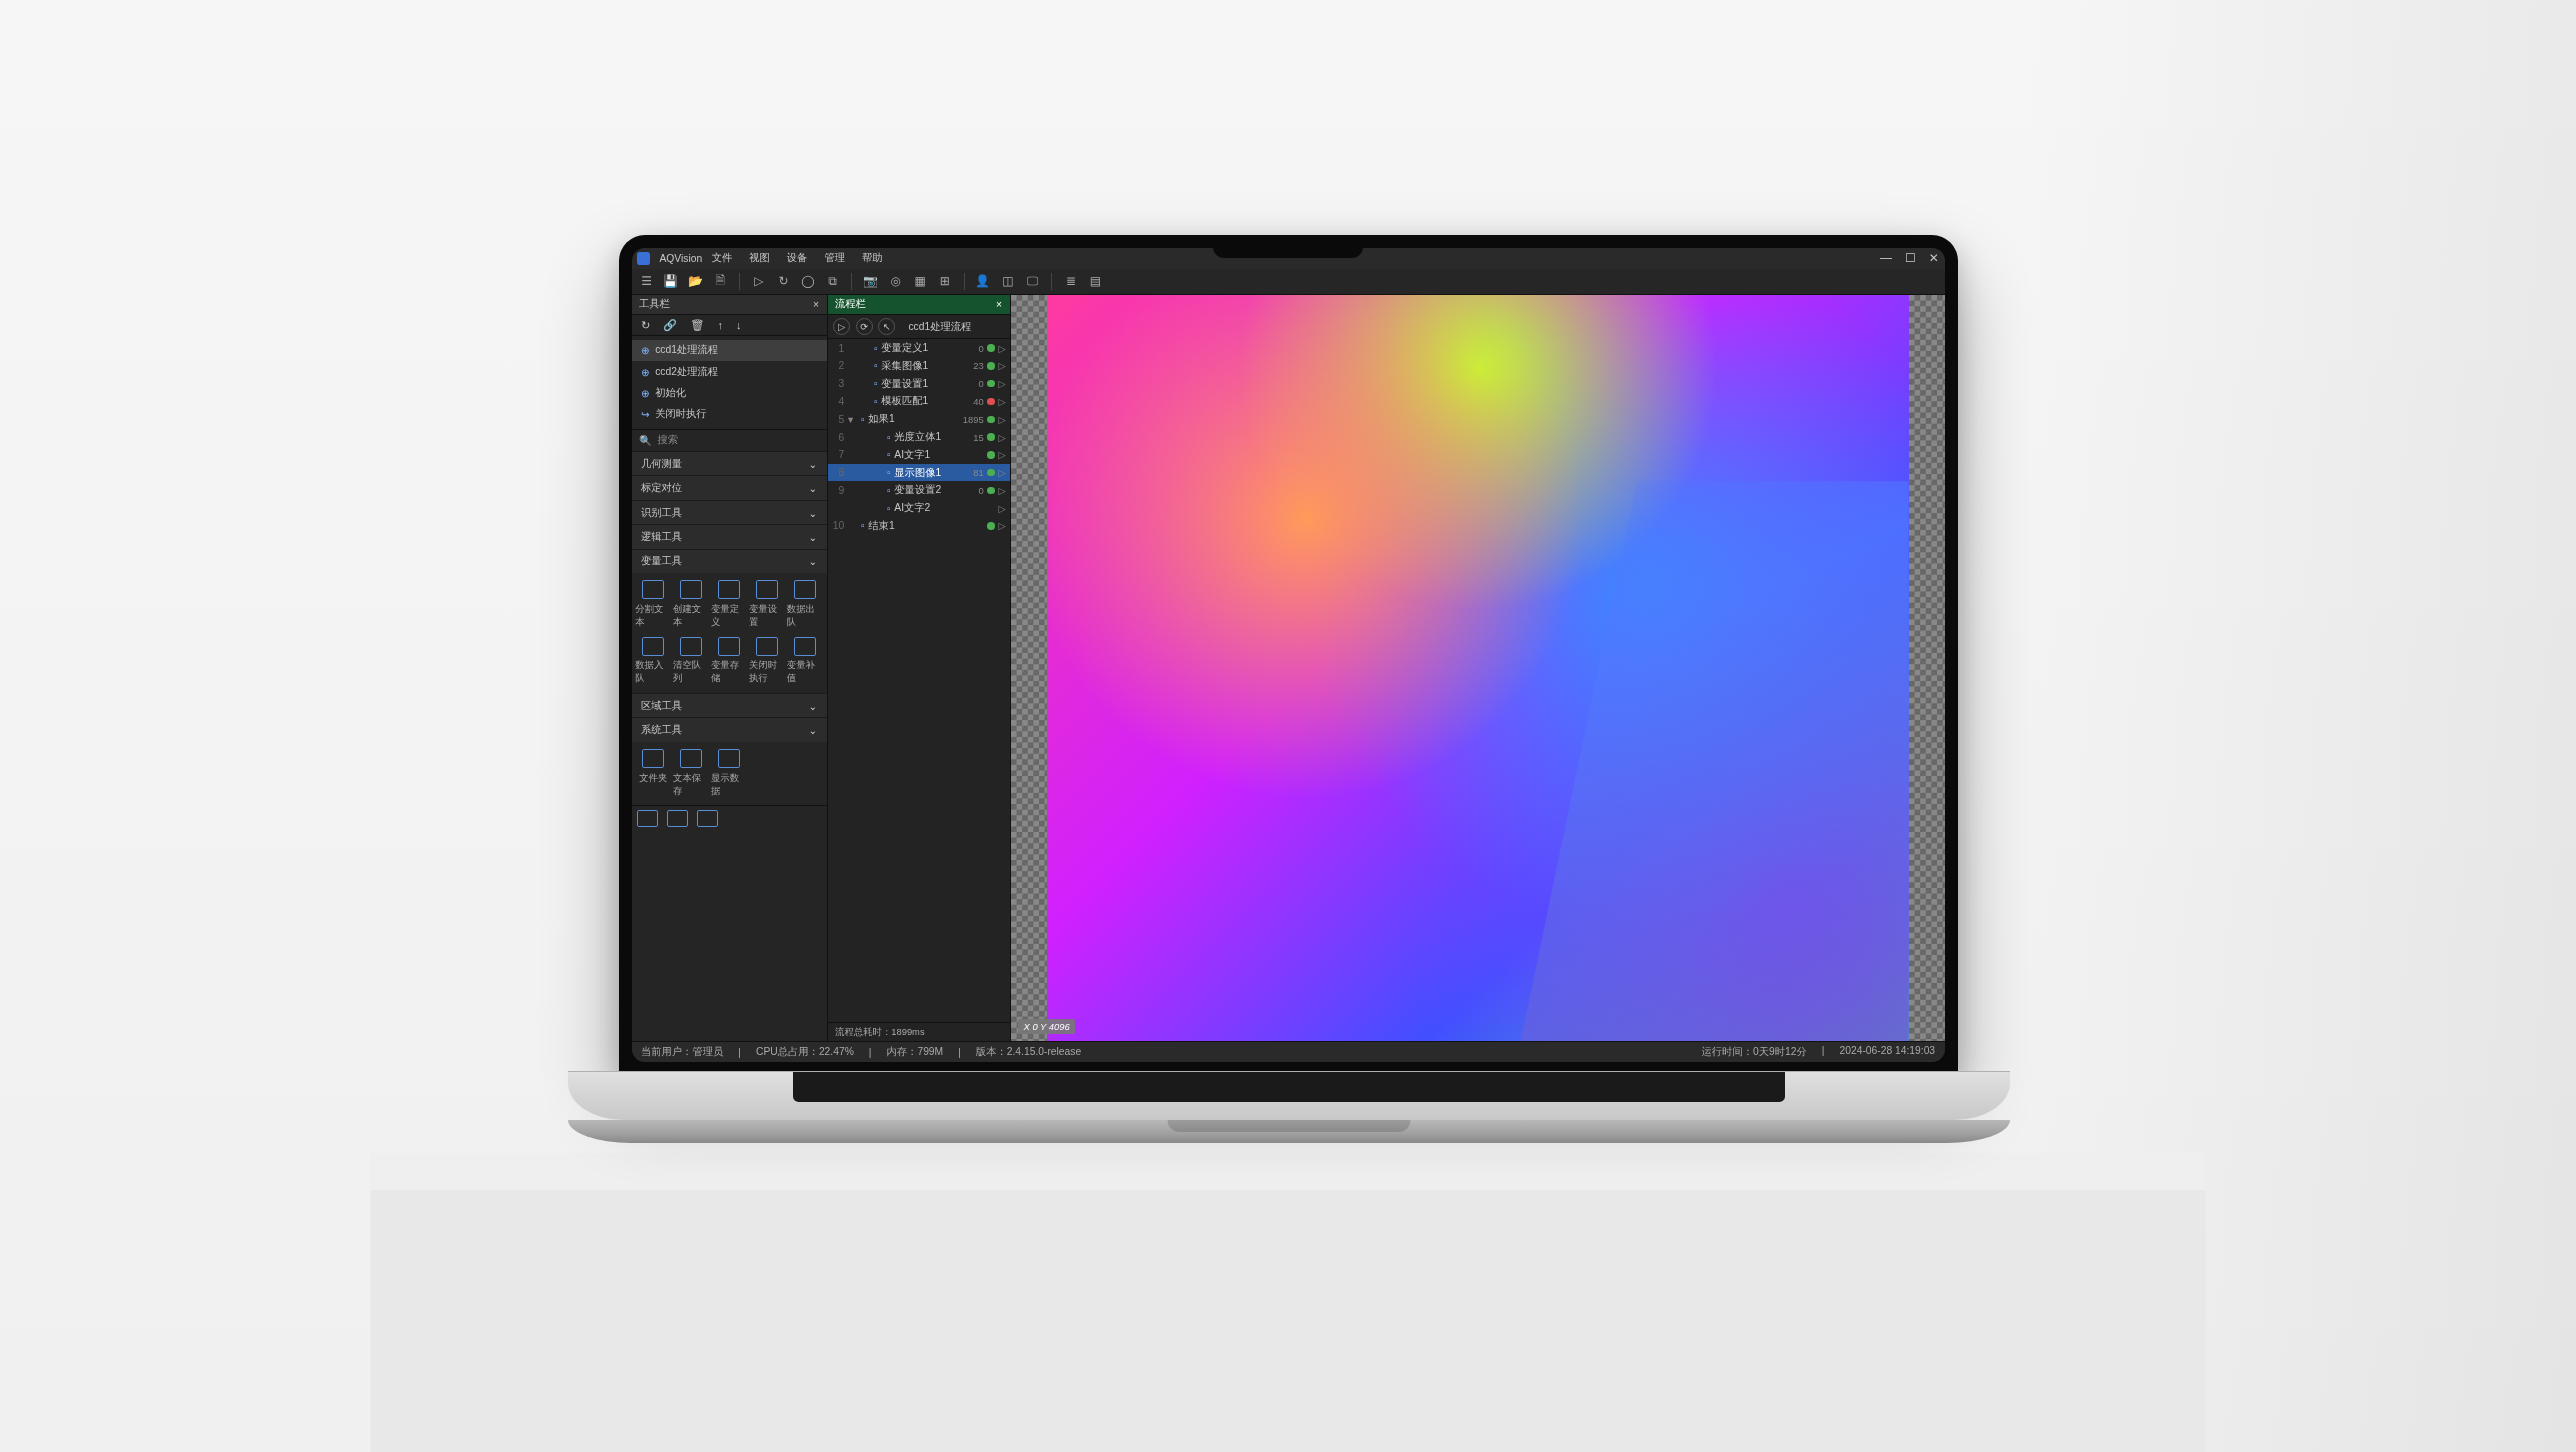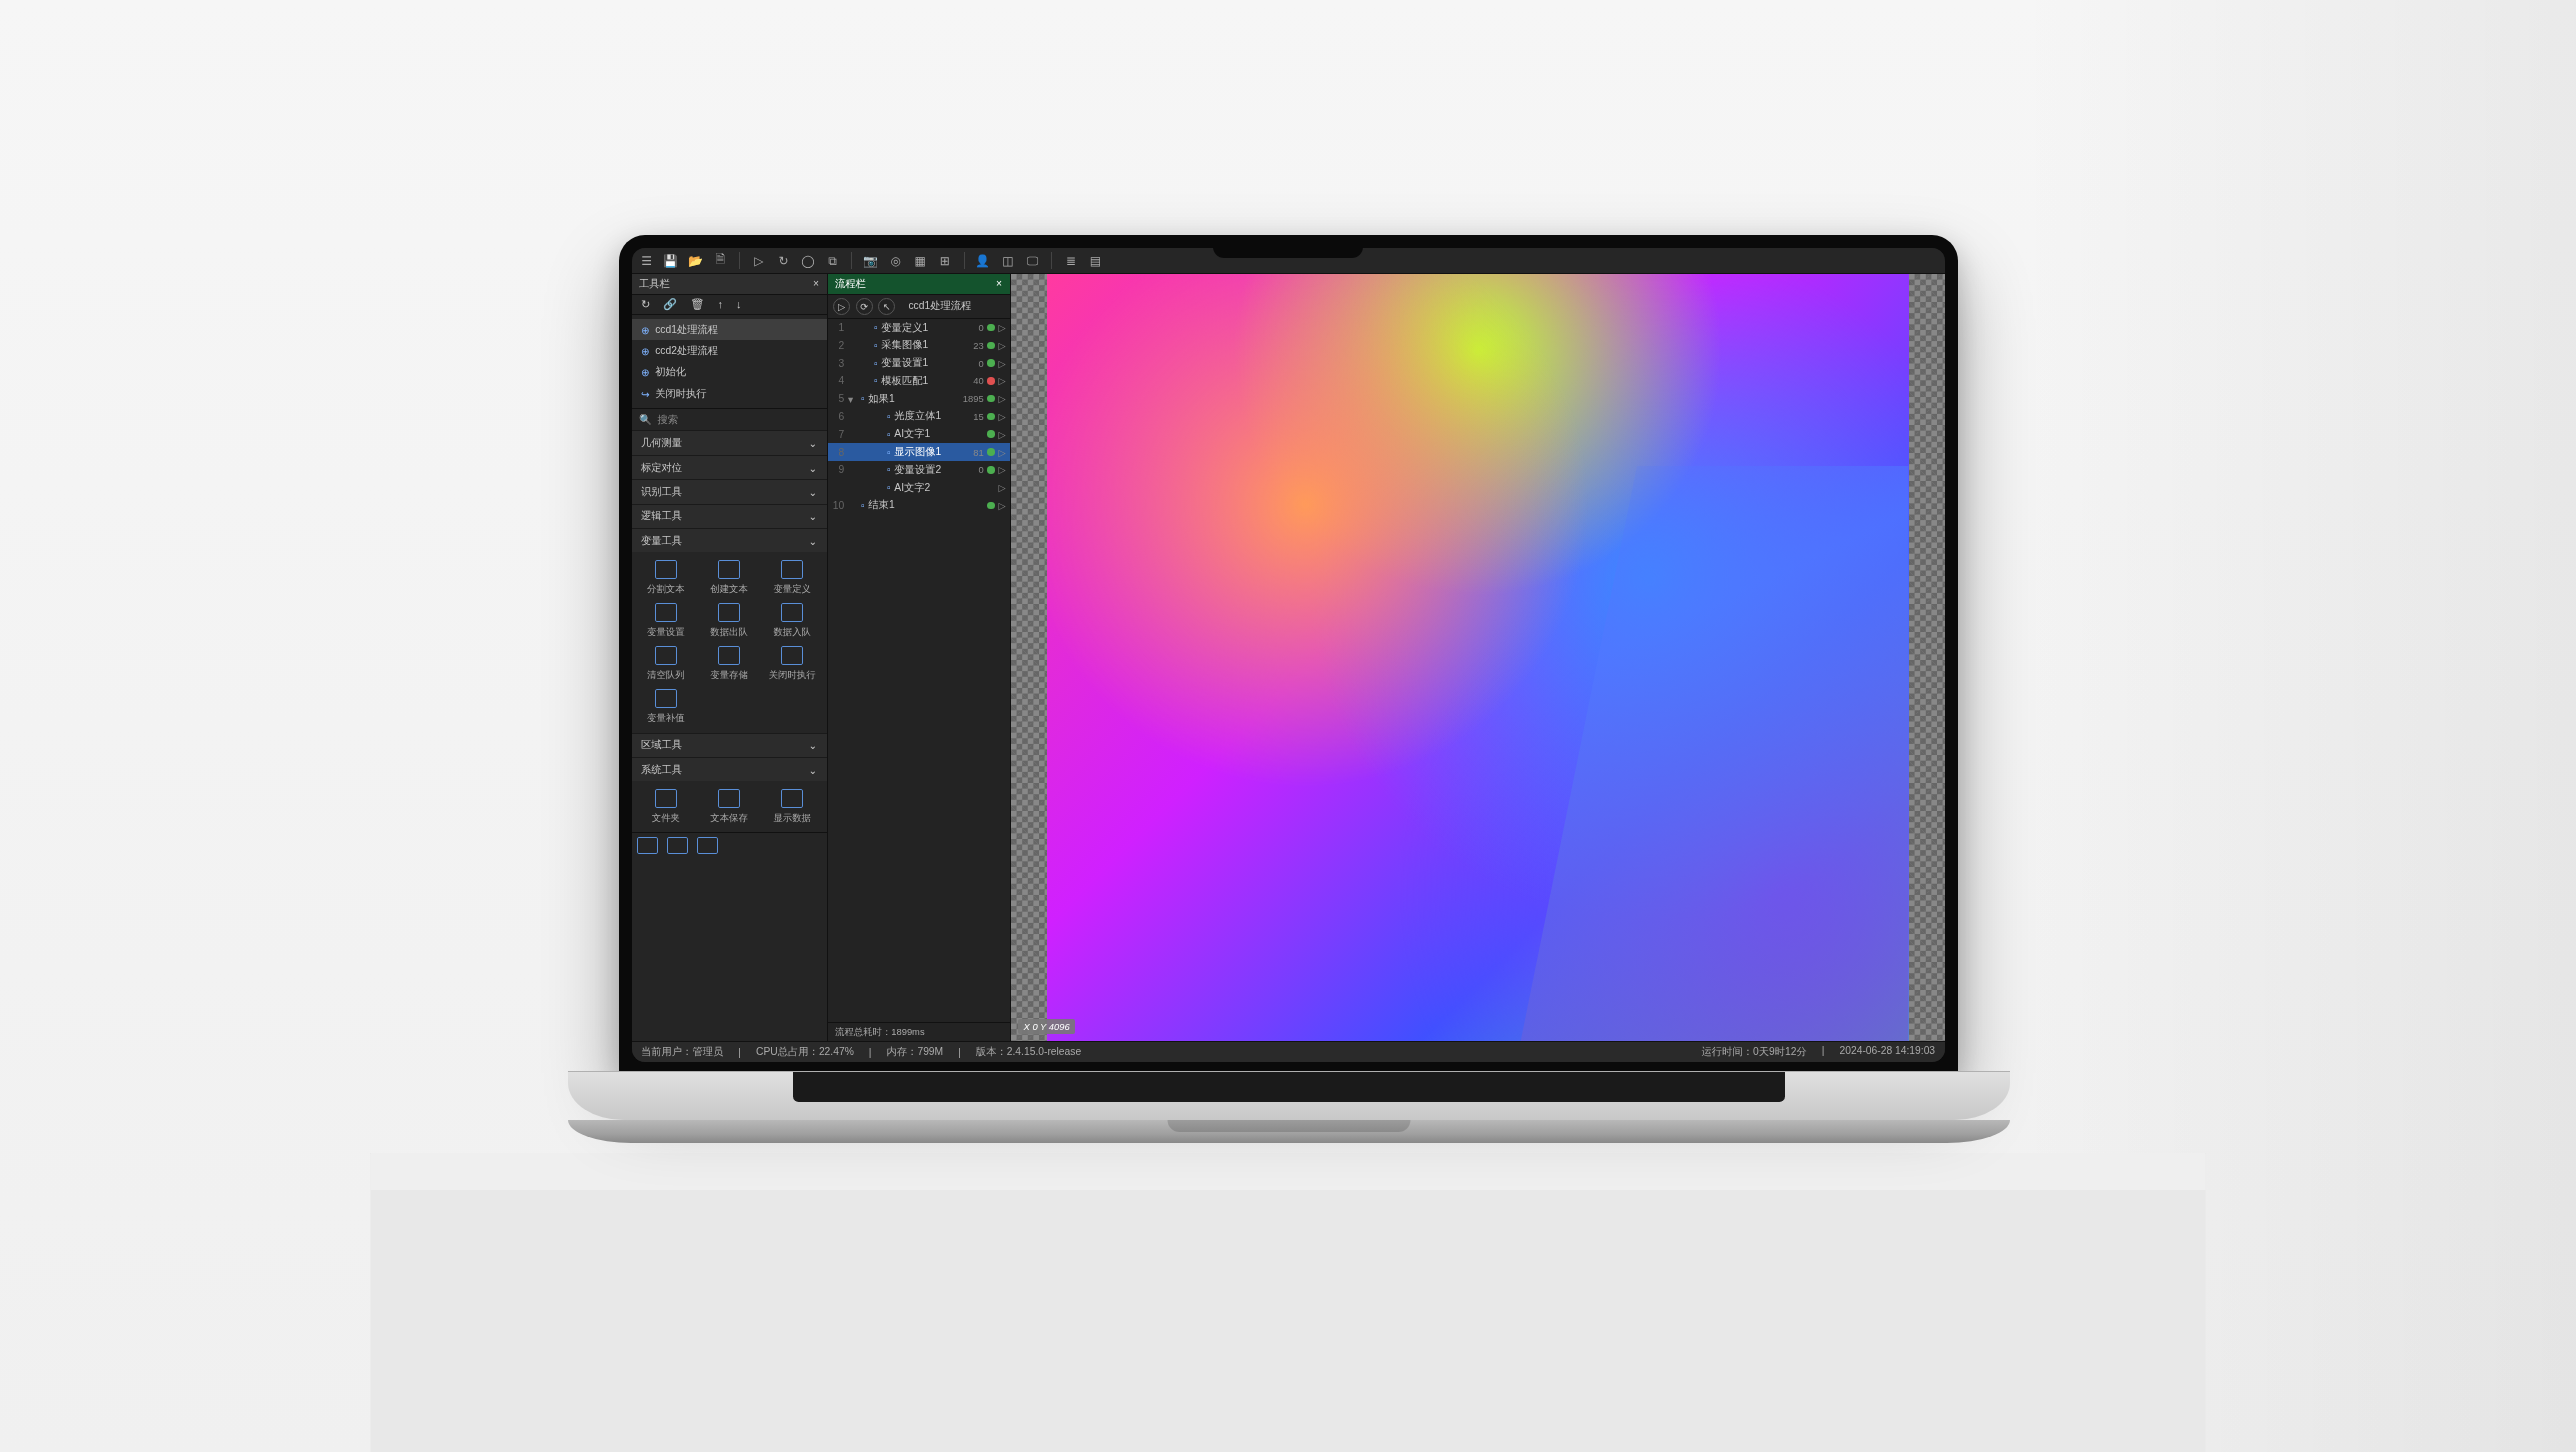--- a/index.html
+++ b/index.html
@@ -228,21 +228,21 @@
   border-top: 0.9px solid #1a1a1a;
   display: flex;
   justify-content: space-between;
   align-items: center;
   font-size: 10.3px;
   cursor: pointer;
 }
 .cat-body {
   padding: 7.5px 3.7px;
   display: grid;
-  grid-template-columns: repeat(3, 1fr);
+  grid-template-columns: repeat(5, 1fr);
   gap: 7.5px 1.9px;
 }
 .tool-item {
   display: flex;
   flex-direction: column;
   align-items: center;
   gap: 3.7px;
   font-size: 9.4px;
   color: #aaa;
   cursor: pointer;
@@ -396,20 +396,36 @@
 <div class="scene">
   <div class="shadow-right"></div>
   <div class="pedestal"></div>
 
   <div class="laptop">
     <div class="screen-bezel">
       <div class="notch"></div>
 
       <div class="screen">
 
+        <div class="titlebar">
+          <div class="app-logo"></div>
+          <span>AQVision</span>
+          <div class="menubar">
+            <span>文件</span>
+            <span>视图</span>
+            <span>设备</span>
+            <span>管理</span>
+            <span>帮助</span>
+          </div>
+          <div class="win-controls">
+            <span>—</span>
+            <span>☐</span>
+            <span>✕</span>
+          </div>
+        </div>
 
         <div class="ribbon">
           <span class="ico">☰</span>
           <span class="ico">💾</span>
           <span class="ico">📂</span>
           <span class="ico">🗎</span>
           <span class="sep"></span>
           <span class="ico">▷</span>
           <span class="ico">↻</span>
           <span class="ico">◯</span>

